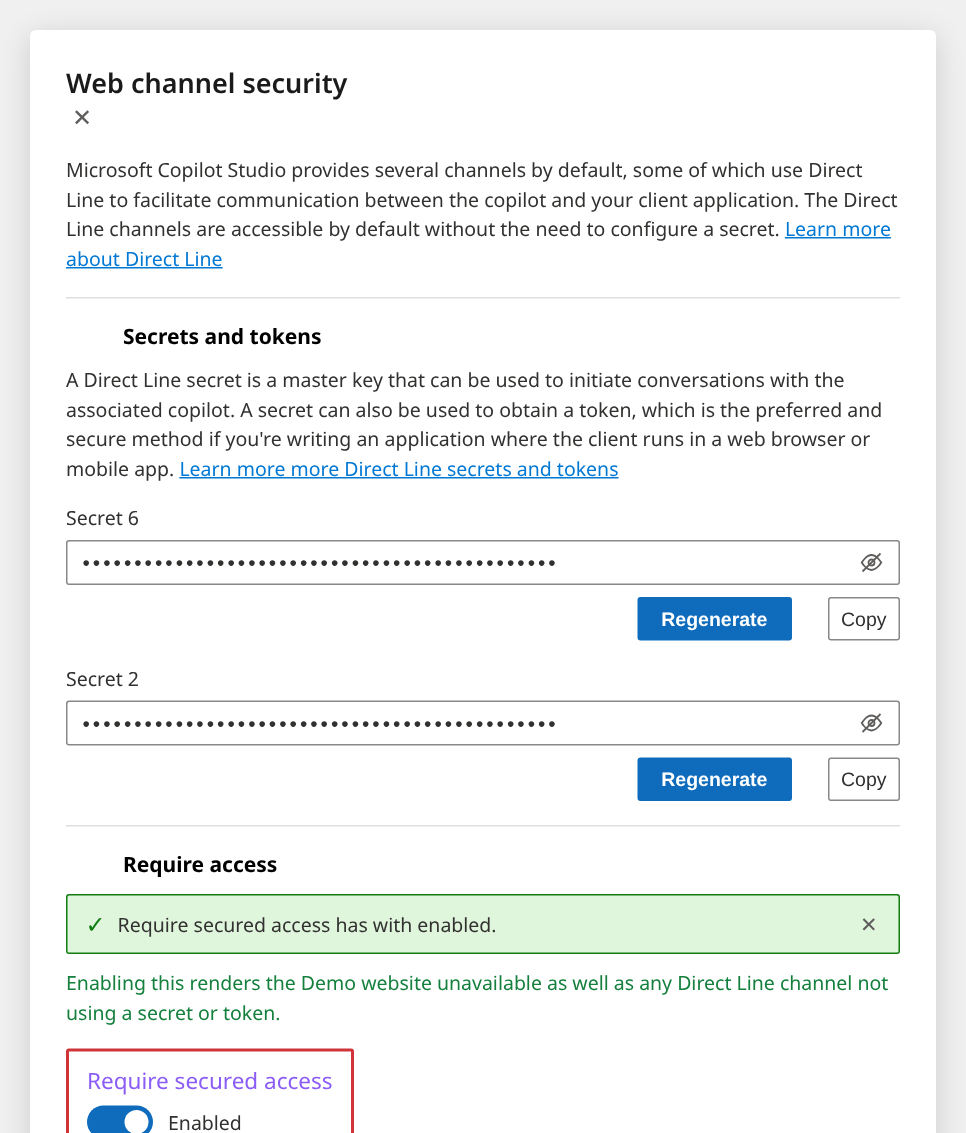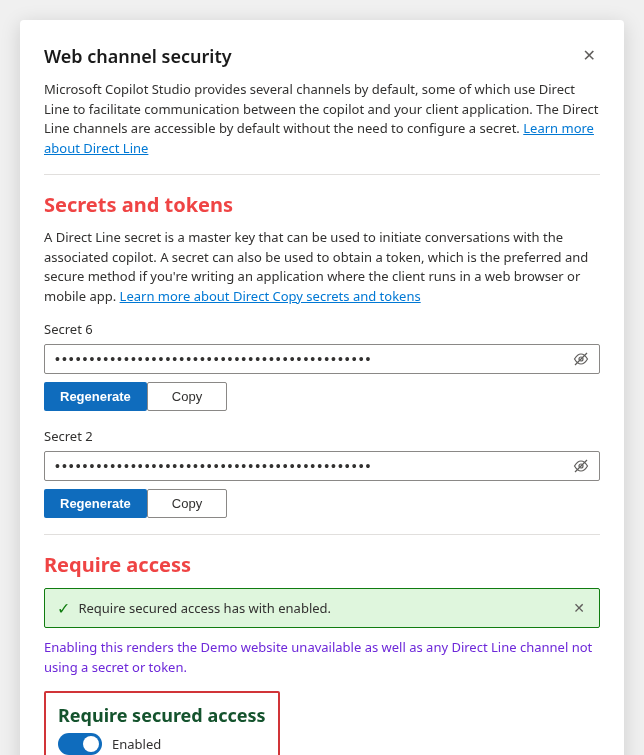--- a/index.html
+++ b/index.html
@@ -26,20 +26,21 @@
       max-width: 100%;
       padding: 24px;
       position: relative;
     }
 
     .modal-header {
       display: flex;
       justify-content: space-between;
       align-items: flex-start;
       margin-bottom: 12px;
+      flex-direction: column;
     }
 
     .modal-title {
       font-size: 18px;
       font-weight: 600;
       color: #1a1a1a;
     }
 
     .close-btn {
       background: none;
@@ -67,24 +68,25 @@
       cursor: pointer;
     }
 
     .divider {
       border: none;
       border-top: 1px solid #e1dfdd;
       margin: 16px 0;
     }
 
     .section-title {
-      font-size: 20px;
+      font-size: 14px;
       font-weight: 700;
-      color: #ef4444;
+      color: #000000;
       margin-bottom: 10px;
+      margin-left: 38px;
     }
 
     .secret-label {
       font-size: 13px;
       color: #323130;
       margin-bottom: 6px;
       font-weight: 400;
     }
 
     .secret-input-row {
@@ -117,41 +119,42 @@
       align-items: center;
     }
 
     .eye-btn svg {
       width: 16px;
       height: 16px;
     }
 
     .button-row {
       display: flex;
-      gap: 0;
+      gap: 24px;
       margin-bottom: 16px;
+      justify-content: flex-end;
     }
 
     .btn-primary {
       background: #0f6cbd;
       color: #ffffff;
       border: none;
       border-radius: 2px;
       padding: 6px 16px;
       font-size: 13px;
       font-weight: 600;
       cursor: pointer;
     }
 
     .btn-secondary {
       background: #ffffff;
       color: #323130;
       border: 1px solid #8a8886;
       border-radius: 2px;
-      padding: 6px 24px;
+      padding: 6px 8px;
       font-size: 13px;
       cursor: pointer;
     }
 
     .success-banner {
       display: flex;
       align-items: center;
       justify-content: space-between;
       background: #dff6dd;
       border: 1px solid #107c10;
@@ -182,38 +185,38 @@
       cursor: pointer;
       color: #605e5c;
       font-size: 14px;
       padding: 2px;
       display: flex;
       align-items: center;
     }
 
     .secured-description {
       font-size: 13px;
-      color: #6d28d9;
+      color: #15803d;
       line-height: 1.5;
       margin-bottom: 14px;
     }
 
     .toggle-section {
       border: 2px solid #d13438;
       border-radius: 2px;
       padding: 10px 12px;
       display: inline-flex;
       flex-direction: column;
       gap: 6px;
     }
 
     .toggle-label {
-      font-size: 18px;
-      font-weight: 700;
-      color: #14532d;
+      font-size: 15px;
+      font-weight: 400;
+      color: #8b5cf6;
     }
 
     .toggle-row {
       display: flex;
       align-items: center;
       gap: 10px;
     }
 
     .toggle-switch {
       position: relative;
@@ -260,21 +263,21 @@
     <span>Microsoft Copilot Studio provides several channels by default, some of which use Direct Line to facilitate communication between the copilot and your client application. The Direct Line channels are accessible by default without the need to configure a secret.</span>
     <a class="link">Learn more about Direct Line</a>
   </p>
 
   <hr class="divider">
 
   <div class="section-title">Secrets and tokens</div>
 
   <p class="description">
     <span>A Direct Line secret is a master key that can be used to initiate conversations with the associated copilot. A secret can also be used to obtain a token, which is the preferred and secure method if you're writing an application where the client runs in a web browser or mobile app.</span>
-    <a class="link">Learn more about Direct Copy secrets and tokens</a>
+    <a class="link">Learn more more Direct Line secrets and tokens</a>
   </p>
 
   <div style="margin-top: 14px;">
     <div class="secret-label">Secret 6</div>
     <div class="secret-input-row">
       <input class="secret-input" type="password" value="••••••••••••••••••••••••••••••••••••••••••••••" style="">
       <button class="eye-btn">
         <svg viewBox="0 0 16 16" fill="none" xmlns="http://www.w3.org/2000/svg">
           <path d="M8 3C4.5 3 1.5 8 1.5 8C1.5 8 4.5 13 8 13C11.5 13 14.5 8 14.5 8C14.5 8 11.5 3 8 3Z" stroke="#605e5c" stroke-width="1.2" fill="none"></path>
           <circle cx="8" cy="8" r="2" stroke="#605e5c" stroke-width="1.2" fill="none"></circle>

